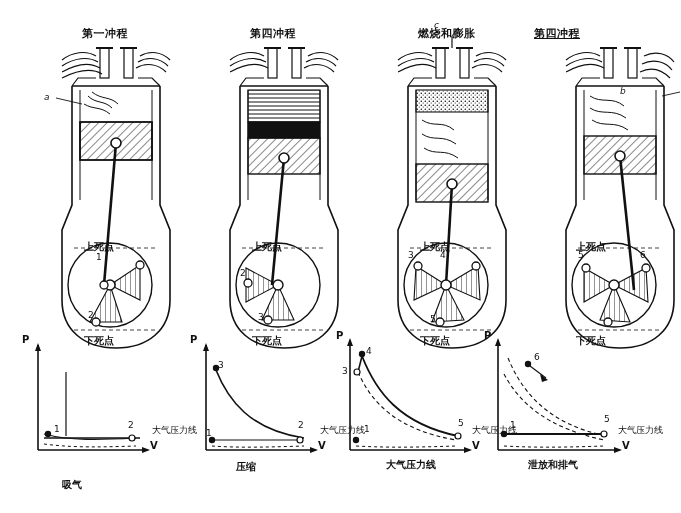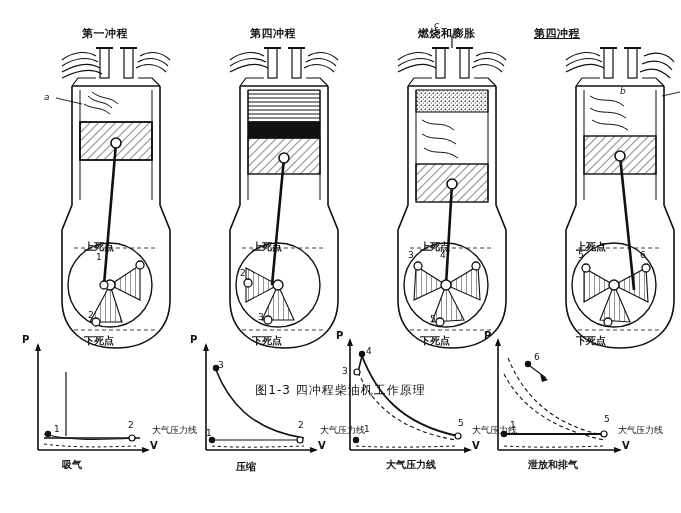--- a/index.html
+++ b/index.html
@@ -311,21 +311,21 @@
 <div class="lbl-it" style="left:44px;top:92px;">a</div>
 <div class="lbl" style="left:84px;top:240px;">上死点</div>
 <div class="lbl" style="left:84px;top:334px;">下死点</div>
 <div class="lbl-sm" style="left:96px;top:252px;">1</div>
 <div class="lbl-sm" style="left:88px;top:310px;">2</div>
 <div class="lbl" style="left:22px;top:334px;">P</div>
 <div class="lbl" style="left:150px;top:440px;">V</div>
 <div class="lbl-sm" style="left:54px;top:424px;">1</div>
 <div class="lbl-sm" style="left:128px;top:420px;">2</div>
 <div class="lbl-sm" style="left:152px;top:424px;">大气压力线</div>
-<div class="lbl" style="left:62px;top:458px;">吸气</div>
+<div class="lbl" style="left:62px;top:478px;">吸气</div>
 
 <div class="col-title" style="left:250px;top:26px;">第四冲程</div>
 <div class="lbl" style="left:252px;top:240px;">上死点</div>
 <div class="lbl" style="left:252px;top:334px;">下死点</div>
 <div class="lbl-sm" style="left:240px;top:268px;">2</div>
 <div class="lbl-sm" style="left:258px;top:312px;">3</div>
 <div class="lbl" style="left:190px;top:334px;">P</div>
 <div class="lbl" style="left:318px;top:440px;">V</div>
 <div class="lbl-sm" style="left:206px;top:428px;">1</div>
 <div class="lbl-sm" style="left:298px;top:420px;">2</div>
@@ -356,15 +356,14 @@
 <div class="lbl-sm" style="left:578px;top:250px;">5</div>
 <div class="lbl-sm" style="left:640px;top:250px;">6</div>
 <div class="lbl" style="left:484px;top:330px;">P</div>
 <div class="lbl" style="left:622px;top:440px;">V</div>
 <div class="lbl-sm" style="left:510px;top:420px;">1</div>
 <div class="lbl-sm" style="left:604px;top:414px;">5</div>
 <div class="lbl-sm" style="left:534px;top:352px;">6</div>
 <div class="lbl-sm" style="left:618px;top:424px;">大气压力线</div>
 <div class="lbl" style="left:528px;top:458px;text-align:right;">泄放和排气</div>
 
-<div class="caption">图1-3  四冲程柴油机工作原理</div>
 
 </div>
 
 </body></html>

